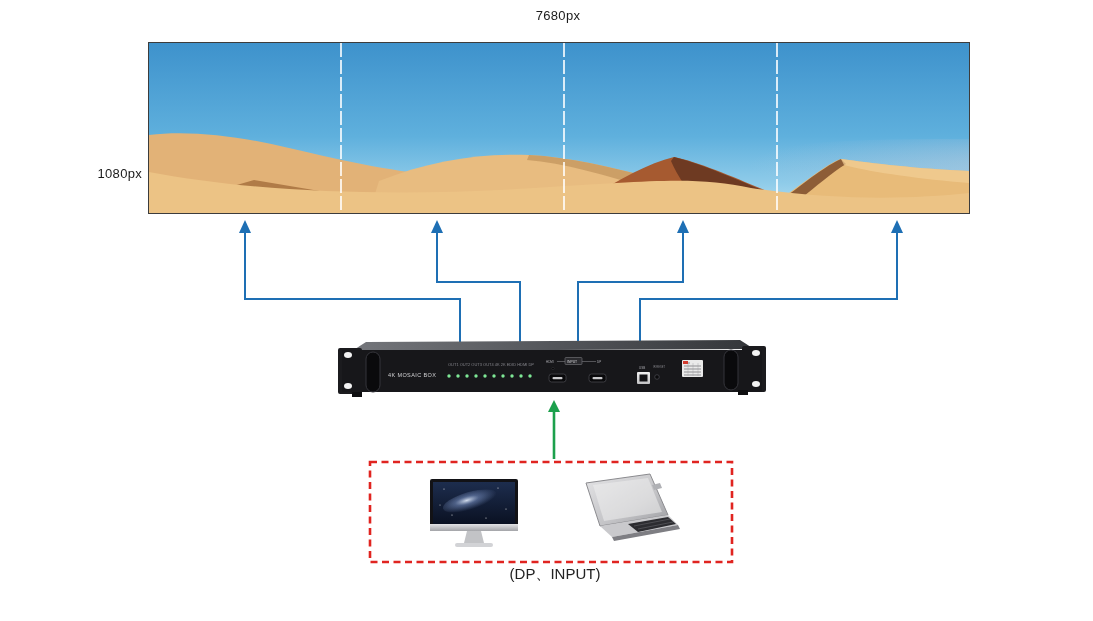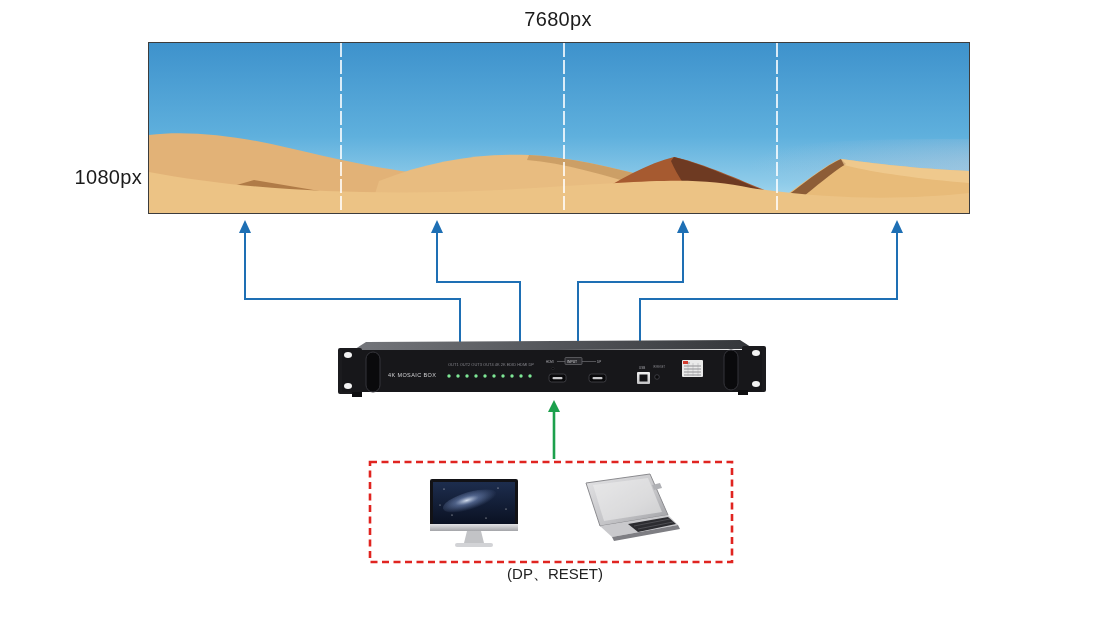--- a/index.html
+++ b/index.html
@@ -1,21 +1,21 @@
 <!DOCTYPE html>
 <html><head>
 <meta charset="utf-8">
 <style>
   html,body{margin:0;padding:0;}
   body{
     width:1093px;height:621px;position:relative;background:#ffffff;
     font-family:"Liberation Sans","DejaVu Sans",sans-serif;overflow:hidden;
   }
   .abs{position:absolute;}
-  .dim-label{font-size:20px;color:#1b1b1b;letter-spacing:.3px;}
+  .dim-label{font-size:13px;color:#1b1b1b;letter-spacing:.3px;}
   #label-7680{left:148px;top:8px;width:820px;text-align:center;}
   #label-1080{left:58px;top:166px;width:84px;text-align:right;}
   #panorama-wrap{left:148px;top:42px;width:820px;height:170px;border:1px solid #3c3c3c;box-sizing:content-box;}
   #overlay-svg{left:0;top:0;width:1093px;height:621px;z-index:2;}
   #device-wrap{left:336px;top:336px;width:432px;height:68px;z-index:3;}
   #monitor-wrap{left:428px;top:479px;width:92px;height:74px;z-index:4;}
   #laptop-wrap{left:566px;top:471px;width:120px;height:88px;z-index:4;}
   #ports-label{left:469px;top:565px;width:172px;text-align:center;font-size:15px;color:#222;}
   svg{display:block;}
   svg text{font-family:"Liberation Sans","DejaVu Sans",sans-serif;}
@@ -205,13 +205,13 @@
     <polygon points="20,12 84,3 102,44 34,55" fill="url(#lidSilver)" stroke="#8b8b8f" stroke-width="1"></polygon>
     <polygon points="27,14 82,7 96,41 38,50" fill="#eeeeef" opacity="0.55"></polygon>
     <polygon points="86,14 94,12 96,17 88,19" fill="#b0b1b5"></polygon>
     <polygon points="34,55 102,44 112,54 46,66" fill="#c9c9cc"></polygon>
     <polygon points="62,53 102,46 110,53 72,61" fill="#2c2c30"></polygon>
     <path d="M68,55 L104,48 M72,58 L107,51" stroke="#55555a" stroke-width="0.8"></path>
     <polygon points="46,66 112,54 114,58 48,70" fill="#7e7e83"></polygon>
   </svg>
 </div>
 
-<div class="abs" id="ports-label">(DP、RESET)</div>
+<div class="abs" id="ports-label">(DP、INPUT)</div>
 
 </body></html>

